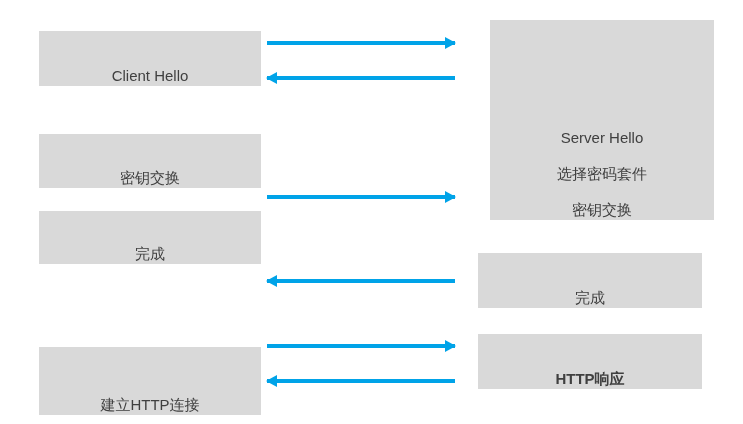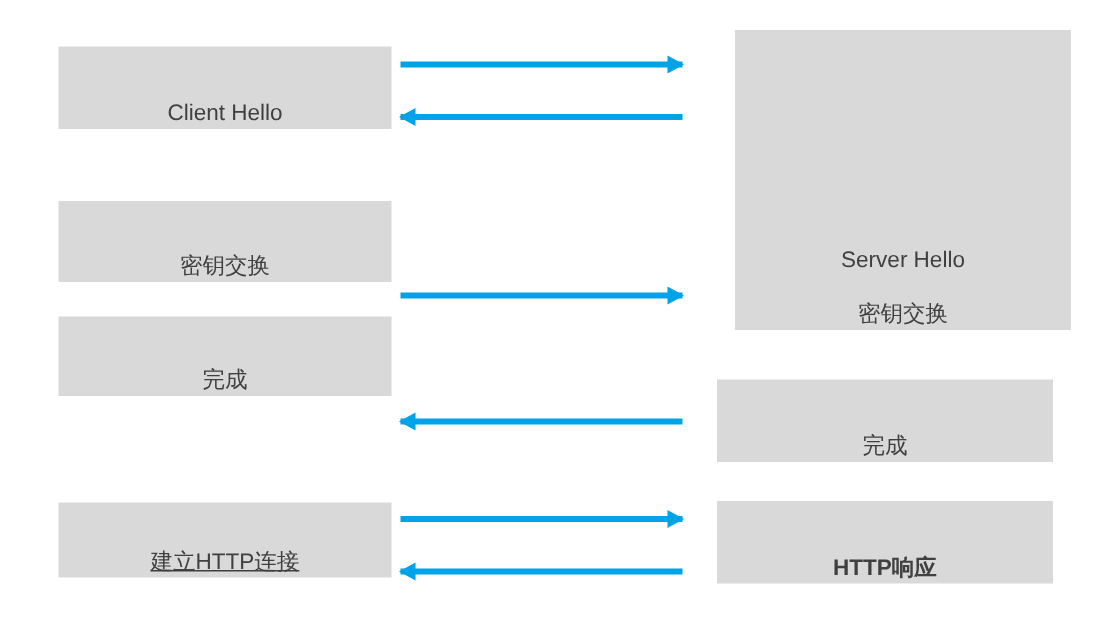--- a/index.html
+++ b/index.html
@@ -23,21 +23,21 @@
     align-items: center;
     justify-content: flex-end;
     text-align: center;
     font-size: 15px;
     line-height: 20px;
   }
   
   #box-client-hello   { left: 39px;  top: 31px;  width: 222px; height: 55px; }
   #box-key-exchange   { left: 39px;  top: 134px; width: 222px; height: 54px; }
   #box-client-finish  { left: 39px;  top: 211px; width: 222px; height: 53px; }
-  #box-http-connect   { left: 39px;  top: 335px; width: 222px; height: 50px; text-decoration: underline; }
+  #box-http-connect   { left: 39px;  top: 347px; width: 222px; height: 68px; }
   
   #box-server-hello   { left: 478px; top: 20px;  width: 224px; height: 200px; gap: 16px; margin-left: 12px; }
   #box-server-finish  { left: 478px; top: 253px; width: 224px; height: 55px; }
   #box-http-response  { left: 478px; top: 334px; width: 224px; height: 55px; font-weight: bold; }
 
   
   .arrow {
     position: absolute;
     left: 267px;
     width: 188px;
@@ -77,20 +77,21 @@
   <div class="box" id="box-client-finish">
     <span>完成</span>
   </div>
 
   <div class="box" id="box-http-connect">
     <span>建立HTTP连接</span>
   </div>
 
   <div class="box" id="box-server-hello">
     <span>Server Hello</span>
+    <span>选择密码套件</span>
     <span>密钥交换</span>
   </div>
 
   <div class="box" id="box-server-finish">
     <span>完成</span>
   </div>
 
   <div class="box" id="box-http-response">
     <span>HTTP响应</span>
   </div>

